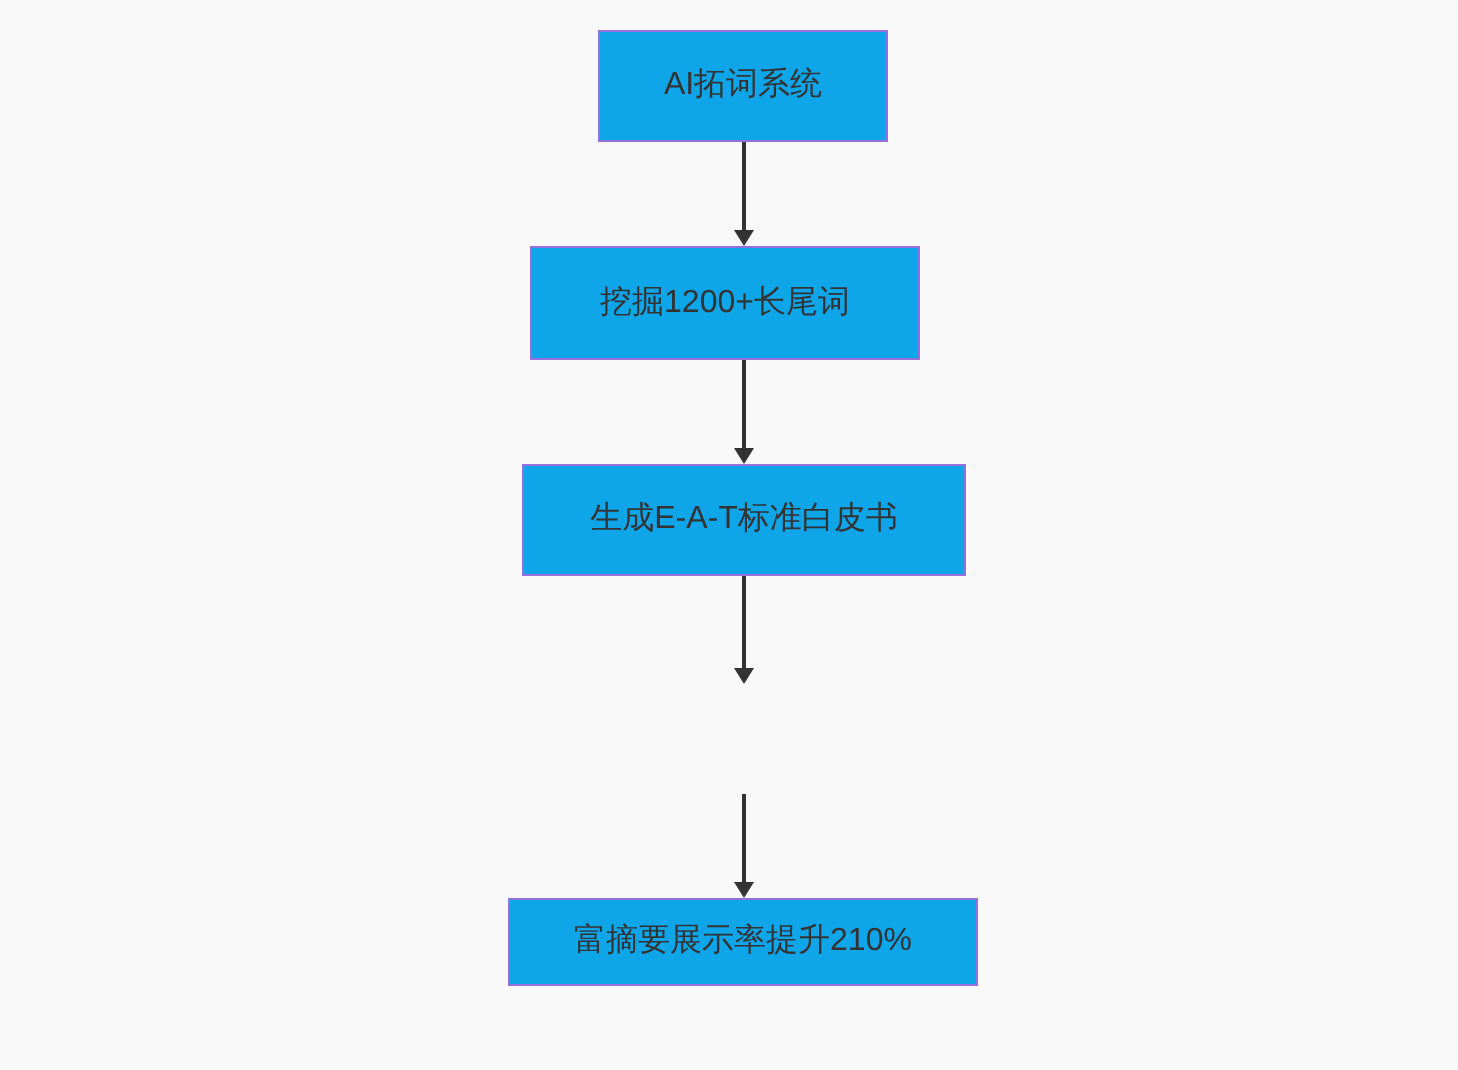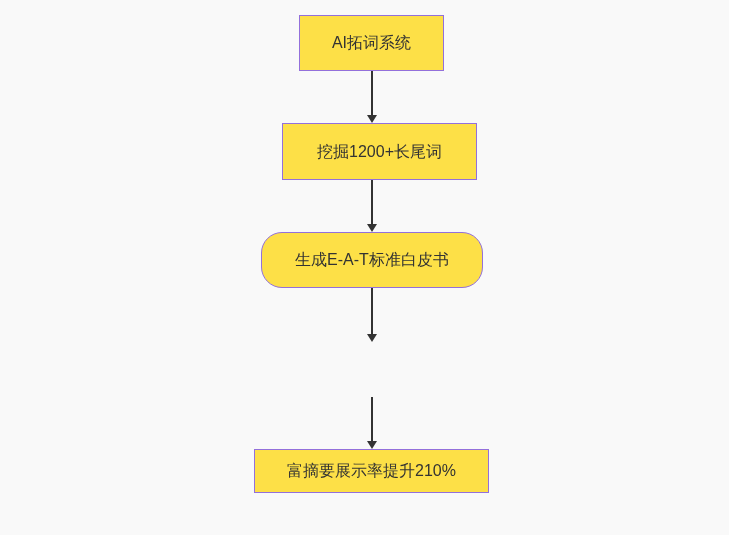--- a/index.html
+++ b/index.html
@@ -12,36 +12,36 @@
     font-family: "Liberation Sans", "DejaVu Sans", sans-serif;
   }
   .diagram {
     position: relative;
     width: 729px;
     height: 535px;
   }
   .node {
     position: absolute;
     box-sizing: border-box;
-    background: #fde047;
+    background: #0ea5e9;
     border: 1px solid #9370DB;
     display: flex;
     align-items: center;
     justify-content: center;
     text-align: center;
   }
   .node-label {
     font-size: 16px;
     color: #333333;
     line-height: 1.2;
     white-space: nowrap;
   }
   .node-0 { left: 299px; top: 15px;  width: 145px; height: 56px; }
-  .node-1 { left: 282px; top: 123px; width: 195px; height: 57px; }
-  .node-2 { left: 261px; top: 232px; width: 222px; height: 56px; border-radius: 21px; }
+  .node-1 { left: 265px; top: 123px; width: 195px; height: 57px; }
+  .node-2 { left: 261px; top: 232px; width: 222px; height: 56px; }
   .node-3 { left: 264px; top: 342px; width: 215px; height: 55px; }
   .node-4 { left: 254px; top: 449px; width: 235px; height: 44px; }
 
   .arrow {
     position: absolute;
     left: 366.5px;
     width: 10px;
     display: flex;
     flex-direction: column;
     align-items: center;

